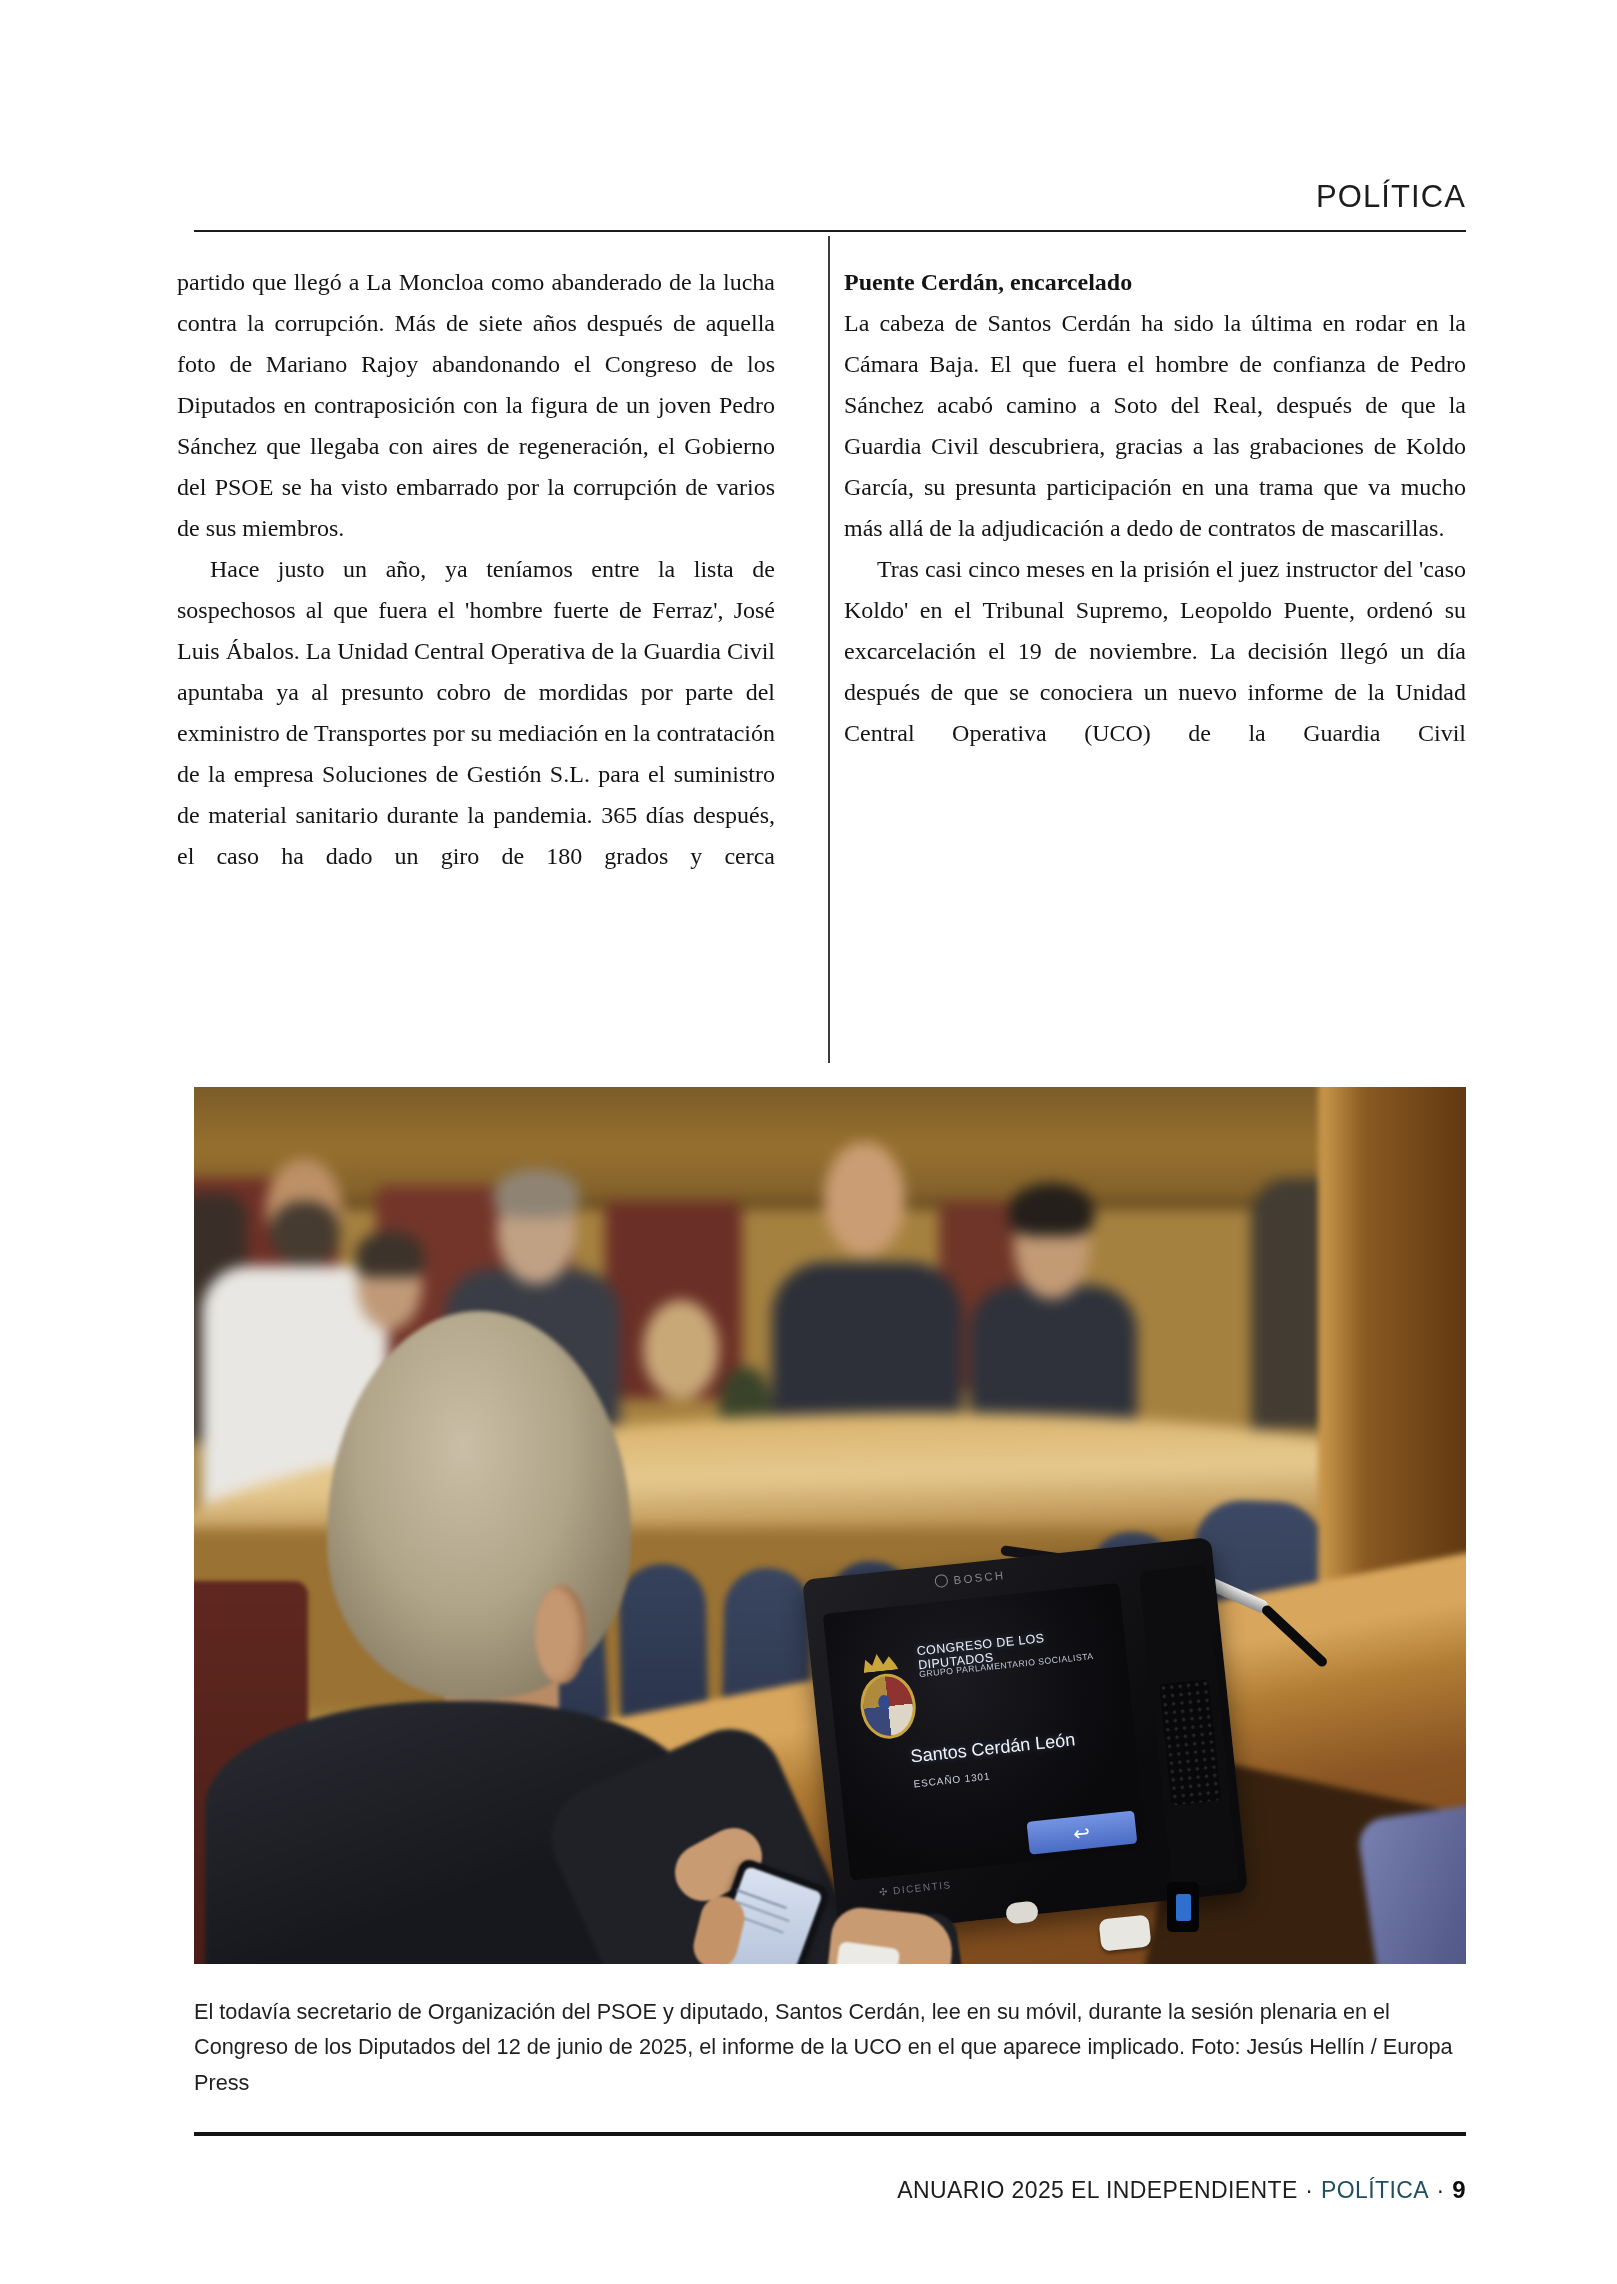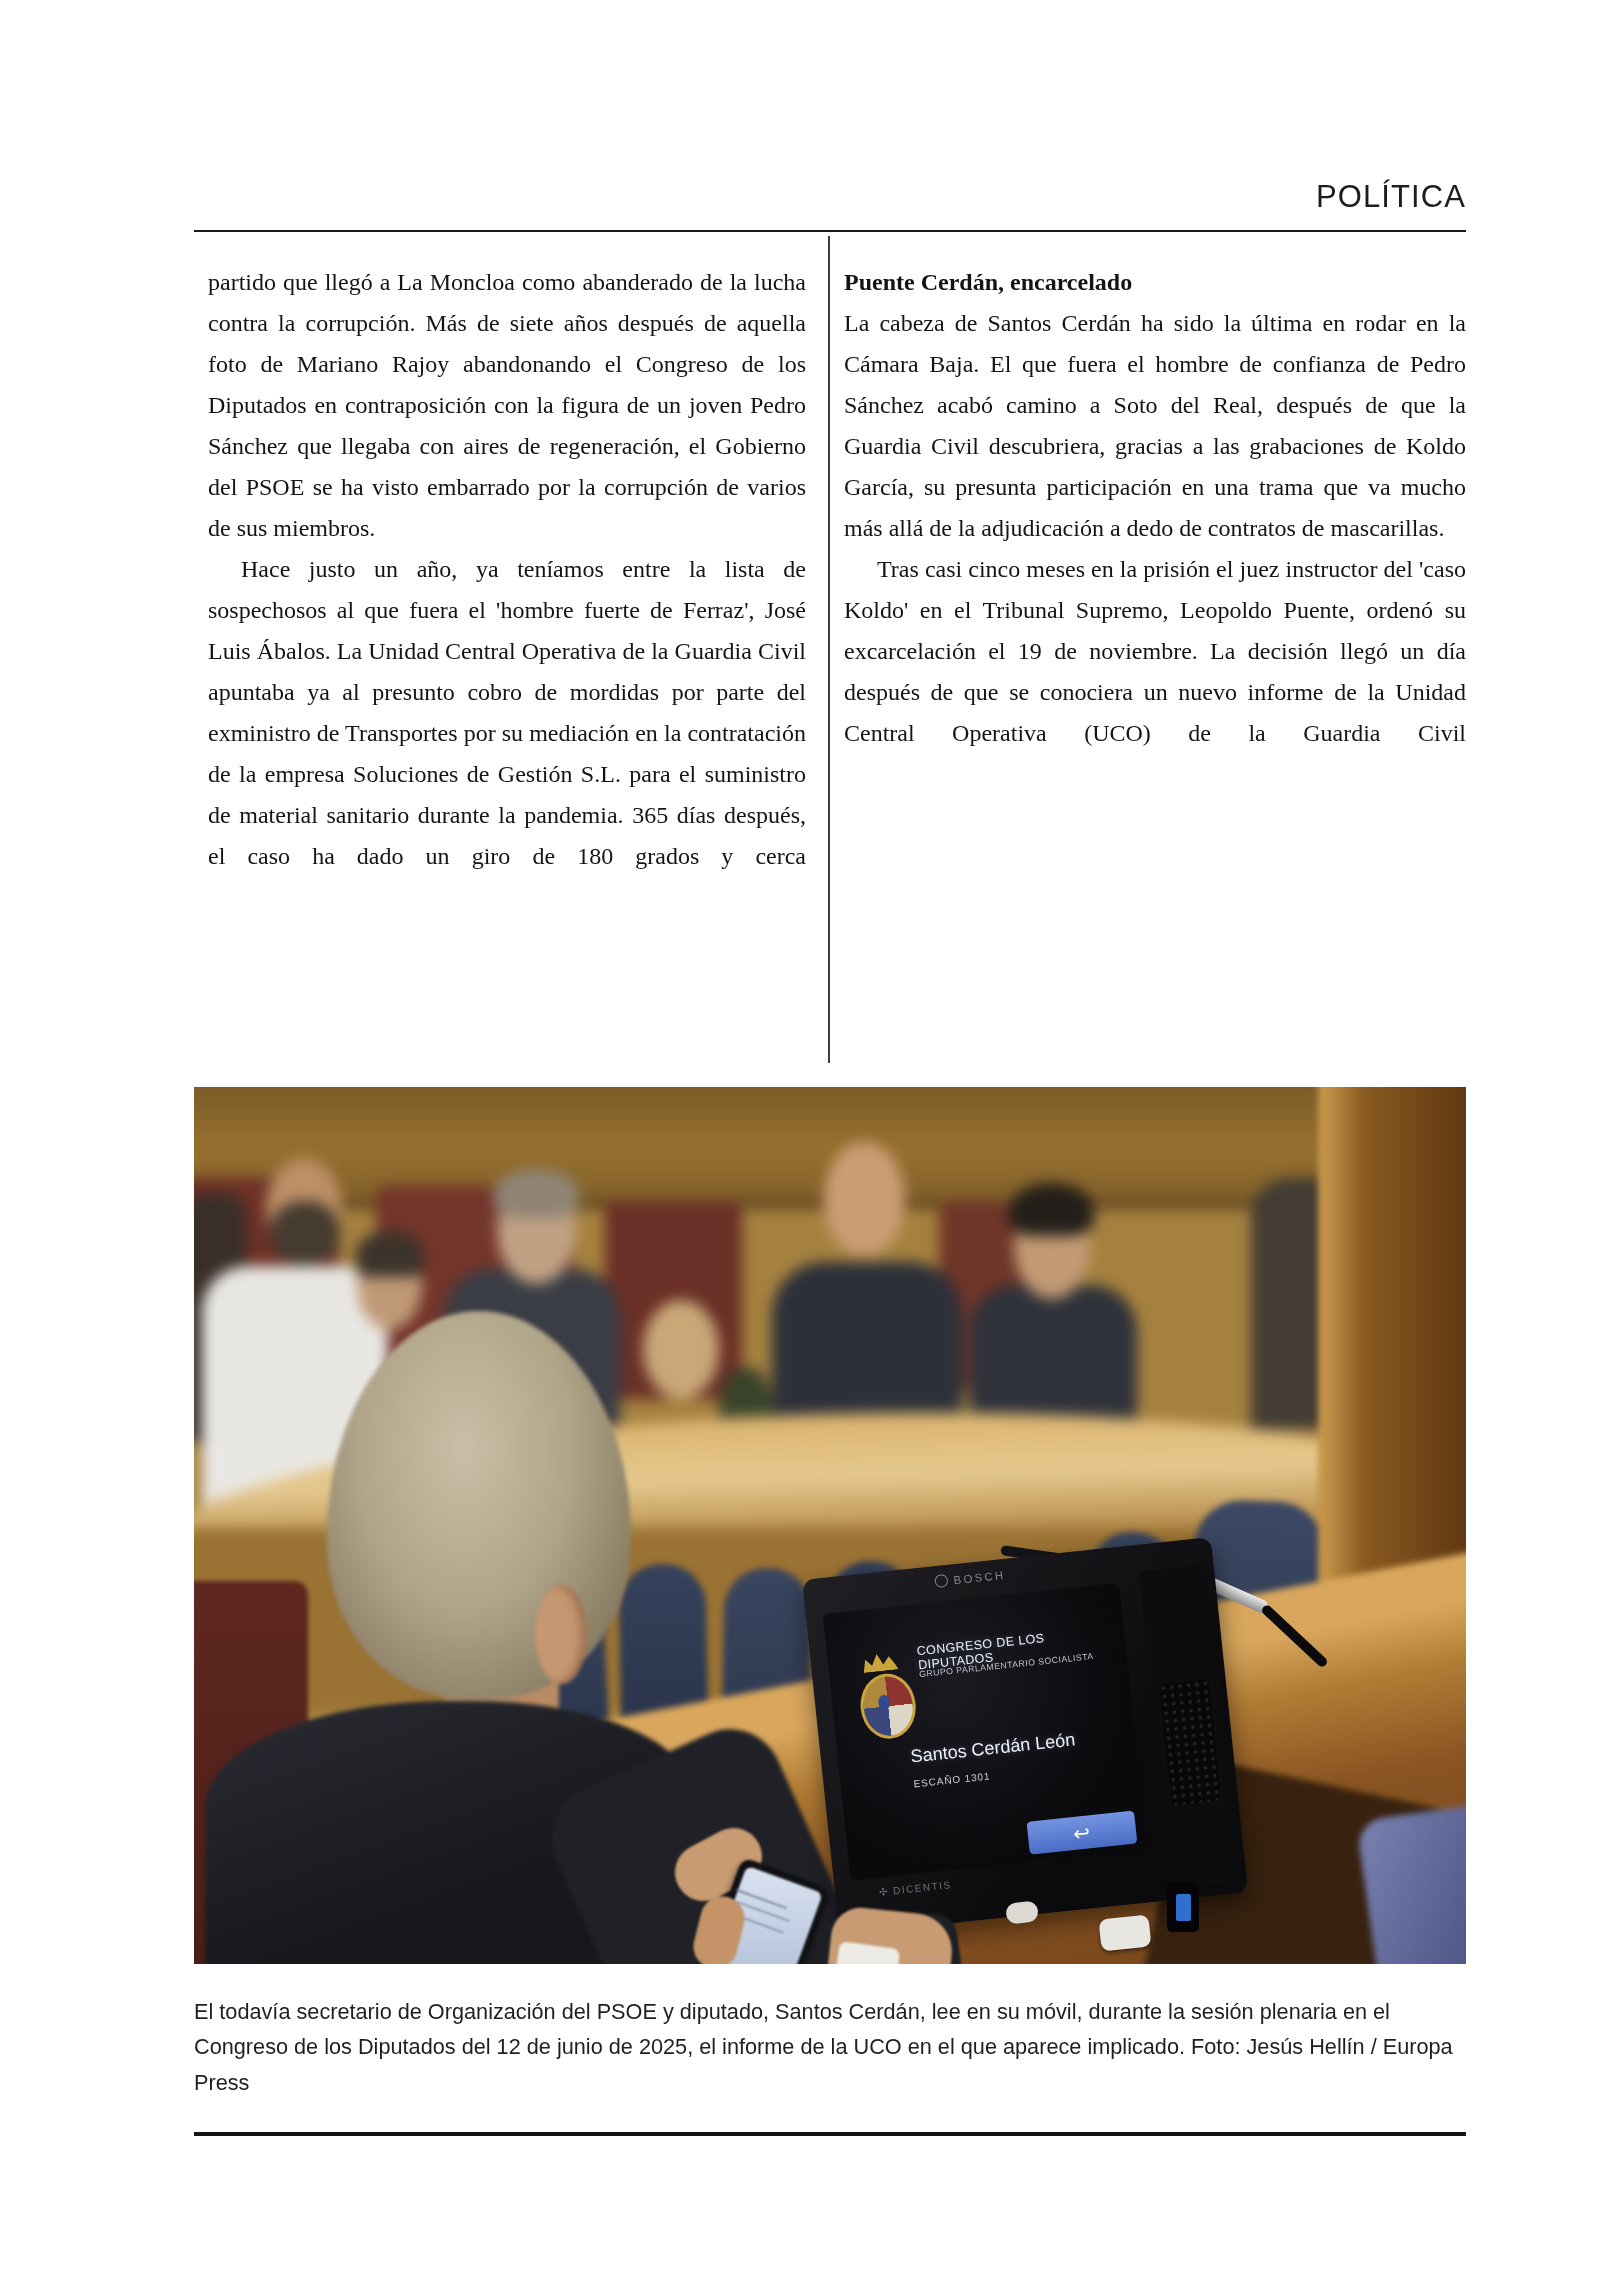--- a/index.html
+++ b/index.html
@@ -11,21 +11,21 @@
   .header-rule{position:absolute;top:230px;left:194px;width:1272px;height:1.5px;background:#1a1a1a;}
   .footer-rule{position:absolute;top:2132px;left:194px;width:1272px;height:3.8px;background:#141414;}
   .footer{position:absolute;top:2176px;left:194px;width:1272px;text-align:right;
     font-family:"Liberation Sans",sans-serif;font-size:23px;color:#1d1d1d;letter-spacing:0.4px;}
   .footer .sect{color:#20505f;}
   .footer .pnum{font-weight:bold;font-size:24px;color:#0c0c0c;}
   .footer .sep{padding:0 7.6px;}
   
   .col{position:absolute;top:262px;font-size:24px;line-height:41px;text-align:justify;
        hyphens:auto;color:#141414;}
-  .col-left{left:208px;width:598px;}
+  .col-left{left:177px;width:598px;}
   .col-right{left:844px;width:622px;}
   .col p{margin:0;}
   .p-indent{text-indent:33px;}
   .p-justlast{text-align-last:justify;}
   .subhead{margin:76px 0 0 0;font-weight:bold;font-size:24px;line-height:41px;}
   .col-divider{position:absolute;left:828px;top:236px;width:1.5px;height:827px;background:#3c3c3c;}
   
   .photo{position:absolute;left:194px;top:1087px;width:1272px;height:877px;overflow:hidden;
          background:#a5813f;}
   .sh{position:absolute;}
@@ -193,15 +193,18 @@
       <div class="sh" style="left:535px;top:835px;width:56px;height:2.3px;background:#8b97ad;transform:rotate(20deg);"></div>
       <div class="sh" style="left:503px;top:809px;width:44px;height:73px;background:#c49468;border-radius:23px;transform:rotate(14deg);"></div>
       <div class="sh" style="left:636px;top:824px;width:122px;height:76px;background:#c89b72;border-radius:30px 38px 15px 15px;transform:rotate(6deg);"></div>
       <div class="sh" style="left:643px;top:858px;width:61px;height:38px;background:#eceae4;border-radius:7.6px;transform:rotate(8deg);"></div>
     </div>
   </div>
 
   <div class="sh" style="left:194px;top:1994px;width:1277px;font-family:'Liberation Sans',sans-serif;font-size:21.7px;line-height:1.63;color:#1f1f1f;">El todavía secretario de Organización del PSOE y diputado, Santos Cerdán, lee en su móvil, durante la sesión plenaria en el Congreso de los Diputados del 12 de junio de 2025, el informe de la UCO en el que aparece implicado. Foto: Jesús Hellín / Europa Press</div>
 
   <div class="footer-rule"></div>
+  <div class="footer">
+    <span>ANUARIO 2025 EL INDEPENDIENTE</span><span class="sep">·</span><span class="sect">POLÍTICA</span><span class="sep">·</span><span class="pnum">9</span>
+  </div>
 
 </div>
 
 
 </body></html>

